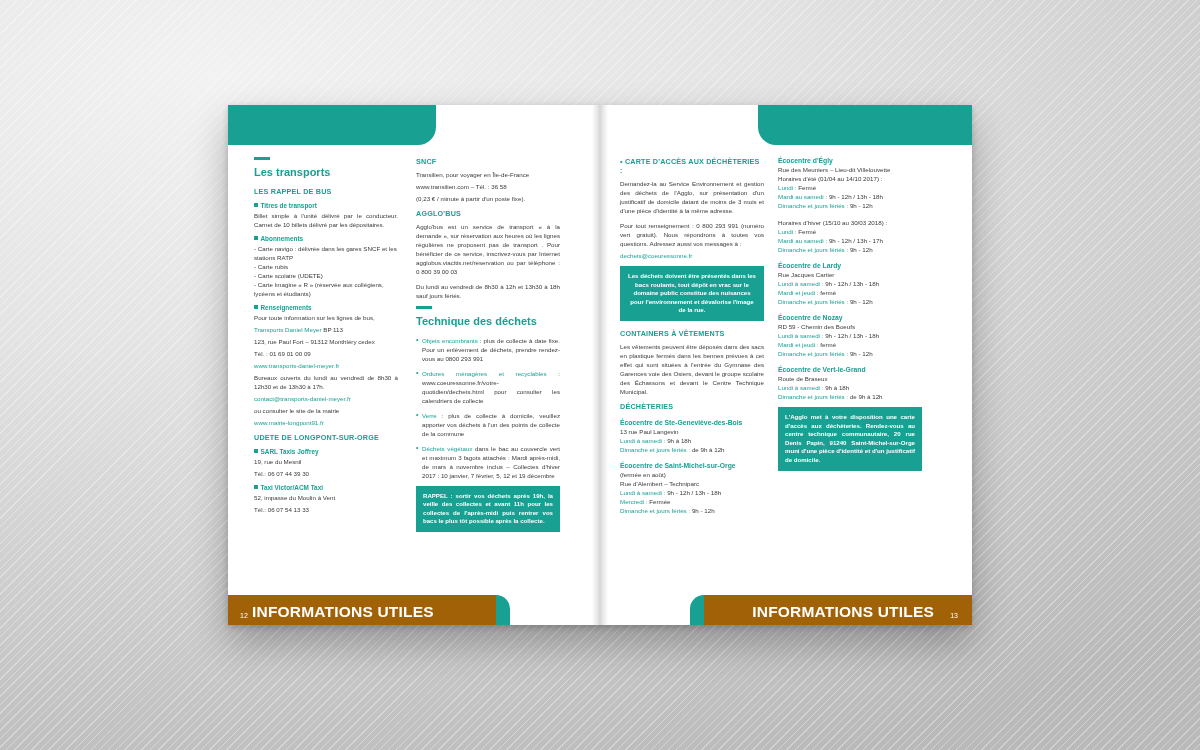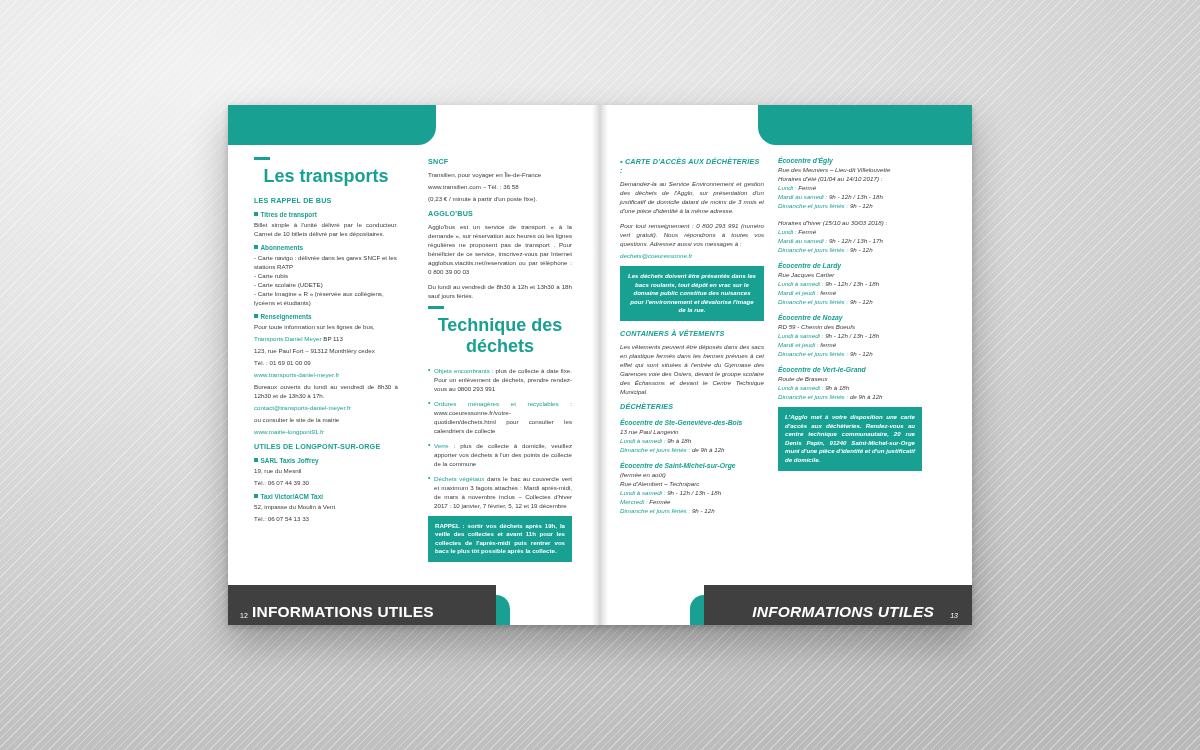--- a/index.html
+++ b/index.html
@@ -14,31 +14,31 @@
   .stage{position:absolute;left:0;top:0;width:1200px;height:750px;}
 
   
   .spread{
     position:absolute;left:228px;top:105px;width:744px;height:520px;
     background:#ffffff;
     box-shadow:0 18px 36px rgba(0,0,0,0.28), 0 2px 6px rgba(0,0,0,0.18);
   }
   .page{position:absolute;top:0;height:520px;width:372px;overflow:hidden;background:#fff;}
   .page.left{left:0;}
-  .page.right{left:372px;font-style:italic;}
+  .page.right{left:372px;}
 
   
   .band{position:absolute;height:40px;background:#18a093;}
   .band.left{left:0;top:0;width:190px;}
   .band.right{right:0;top:0;width:196px;}
   .band-curve-l{position:absolute;left:190px;top:0;width:18px;height:40px;background:#18a093;border-bottom-right-radius:18px;}
   .band-curve-r{position:absolute;right:196px;top:0;width:18px;height:40px;background:#18a093;border-bottom-left-radius:18px;}
 
   
-  .footer{position:absolute;bottom:0;height:40px;background:#404040;color:#fff;}
+  .footer{position:absolute;bottom:0;height:30px;background:#a16207;color:#fff;}
   .footer.left{left:0;width:268px;border-top-right-radius:0;}
   .footer.right{right:0;width:268px;}
   .footer-label{
     position:absolute;bottom:4px;font-size:15.5px;font-weight:bold;letter-spacing:.2px;color:#fff;
   }
   .footer.left .footer-label{left:24px;}
   .footer.right .footer-label{right:38px;}
   .pagenum{position:absolute;bottom:6px;font-size:7px;color:#fff;}
   .footer.left .pagenum{left:12px;}
   .footer.right .pagenum{right:14px;}
@@ -49,27 +49,27 @@
   .spine{
     position:absolute;left:364px;top:0;width:16px;height:520px;
     background:linear-gradient(to right, rgba(0,0,0,0.0) 0%, rgba(0,0,0,0.10) 35%, rgba(0,0,0,0.16) 50%, rgba(0,0,0,0.10) 65%, rgba(0,0,0,0.0) 100%);
     pointer-events:none;
   }
 
   
   .cols{position:absolute;top:52px;left:0;width:372px;height:440px;}
   .col{position:absolute;top:0;width:144px;}
   .col.c1{left:26px;}
-  .col.c2{left:200px;}
+  .col.c2{left:188px;}
   .page.right .col.c1{left:20px;}
   .page.right .col.c2{left:178px;}
 
   
   .h-rule{width:16px;height:2.5px;background:#18a093;margin-bottom:6px;}
-  h1.title{font-size:18px;color:#18a093;margin:0 0 9px 0;font-weight:bold;text-align:center;}
+  h1.title{font-size:11px;color:#18a093;margin:0 0 9px 0;font-weight:bold;}
   h2.sec{font-size:7.2px;color:#18a093;margin:0 0 4px 0;font-weight:bold;letter-spacing:.2px;}
   .sub{font-size:6.4px;color:#18a093;font-weight:bold;margin:6px 0 2px 0;}
   .sub .sq{display:inline-block;width:3.5px;height:3.5px;background:#18a093;margin-right:3px;vertical-align:1px;}
   p{font-size:6.2px;line-height:9px;margin:0 0 6px 0;color:#3a3a3a;text-align:justify;}
   p.tight{margin-bottom:3px;}
   .teal{color:#18a093;}
   .bullet{position:relative;padding-left:6px;}
   .bullet:before{content:"•";position:absolute;left:0;top:-1px;color:#18a093;font-size:7px;}
   .link{color:#18a093;}
   ul.plain{list-style:none;margin:0 0 6px 0;padding:0;}
@@ -129,21 +129,21 @@
             <span>BP 113</span>
           </p>
           <p class="tight">123, rue Paul Fort – 91312 Monthléry cedex</p>
           <p class="tight">Tél. : 01 69 01 00 09</p>
           <p class="tight link">www.transports-daniel-meyer.fr</p>
           <p class="tight">Bureaux ouverts du lundi au vendredi de 8h30 à 12h30 et de 13h30 à 17h.</p>
           <p class="tight link">contact@transports-daniel-meyer.fr</p>
           <p class="tight">ou consulter le site de la mairie</p>
           <p class="link">www.mairie-longpont91.fr</p>
 
-          <h2 class="sec">UTILES DE LONGPONT-SUR-ORGE</h2>
+          <h2 class="sec">UDETE DE LONGPONT-SUR-ORGE</h2>
           <div class="sub">
             <span class="sq"></span><span>SARL Taxis Joffrey</span>
           </div>
           <p class="tight">19, rue du Mesnil</p>
           <p>Tél.: 06 07 44 39 30</p>
           <div class="sub">
             <span class="sq"></span><span>Taxi Victor/ACM Taxi</span>
           </div>
           <p class="tight">52, impasse du Moulin à Vent</p>
           <p>Tél.: 06 07 54 13 33</p>

